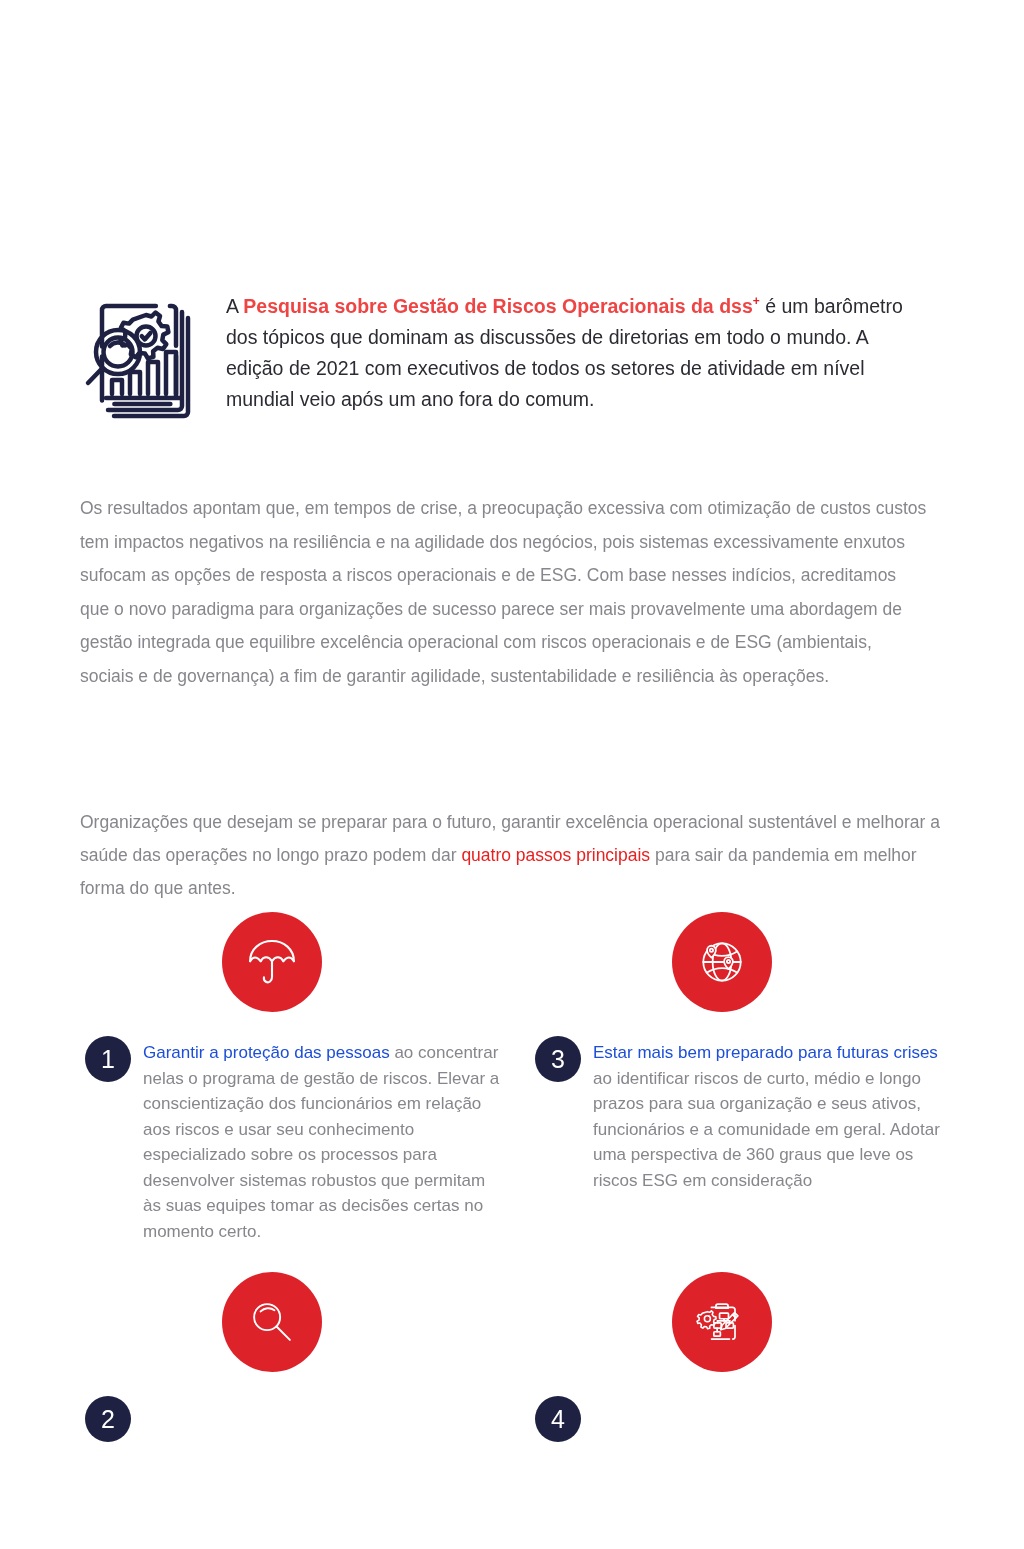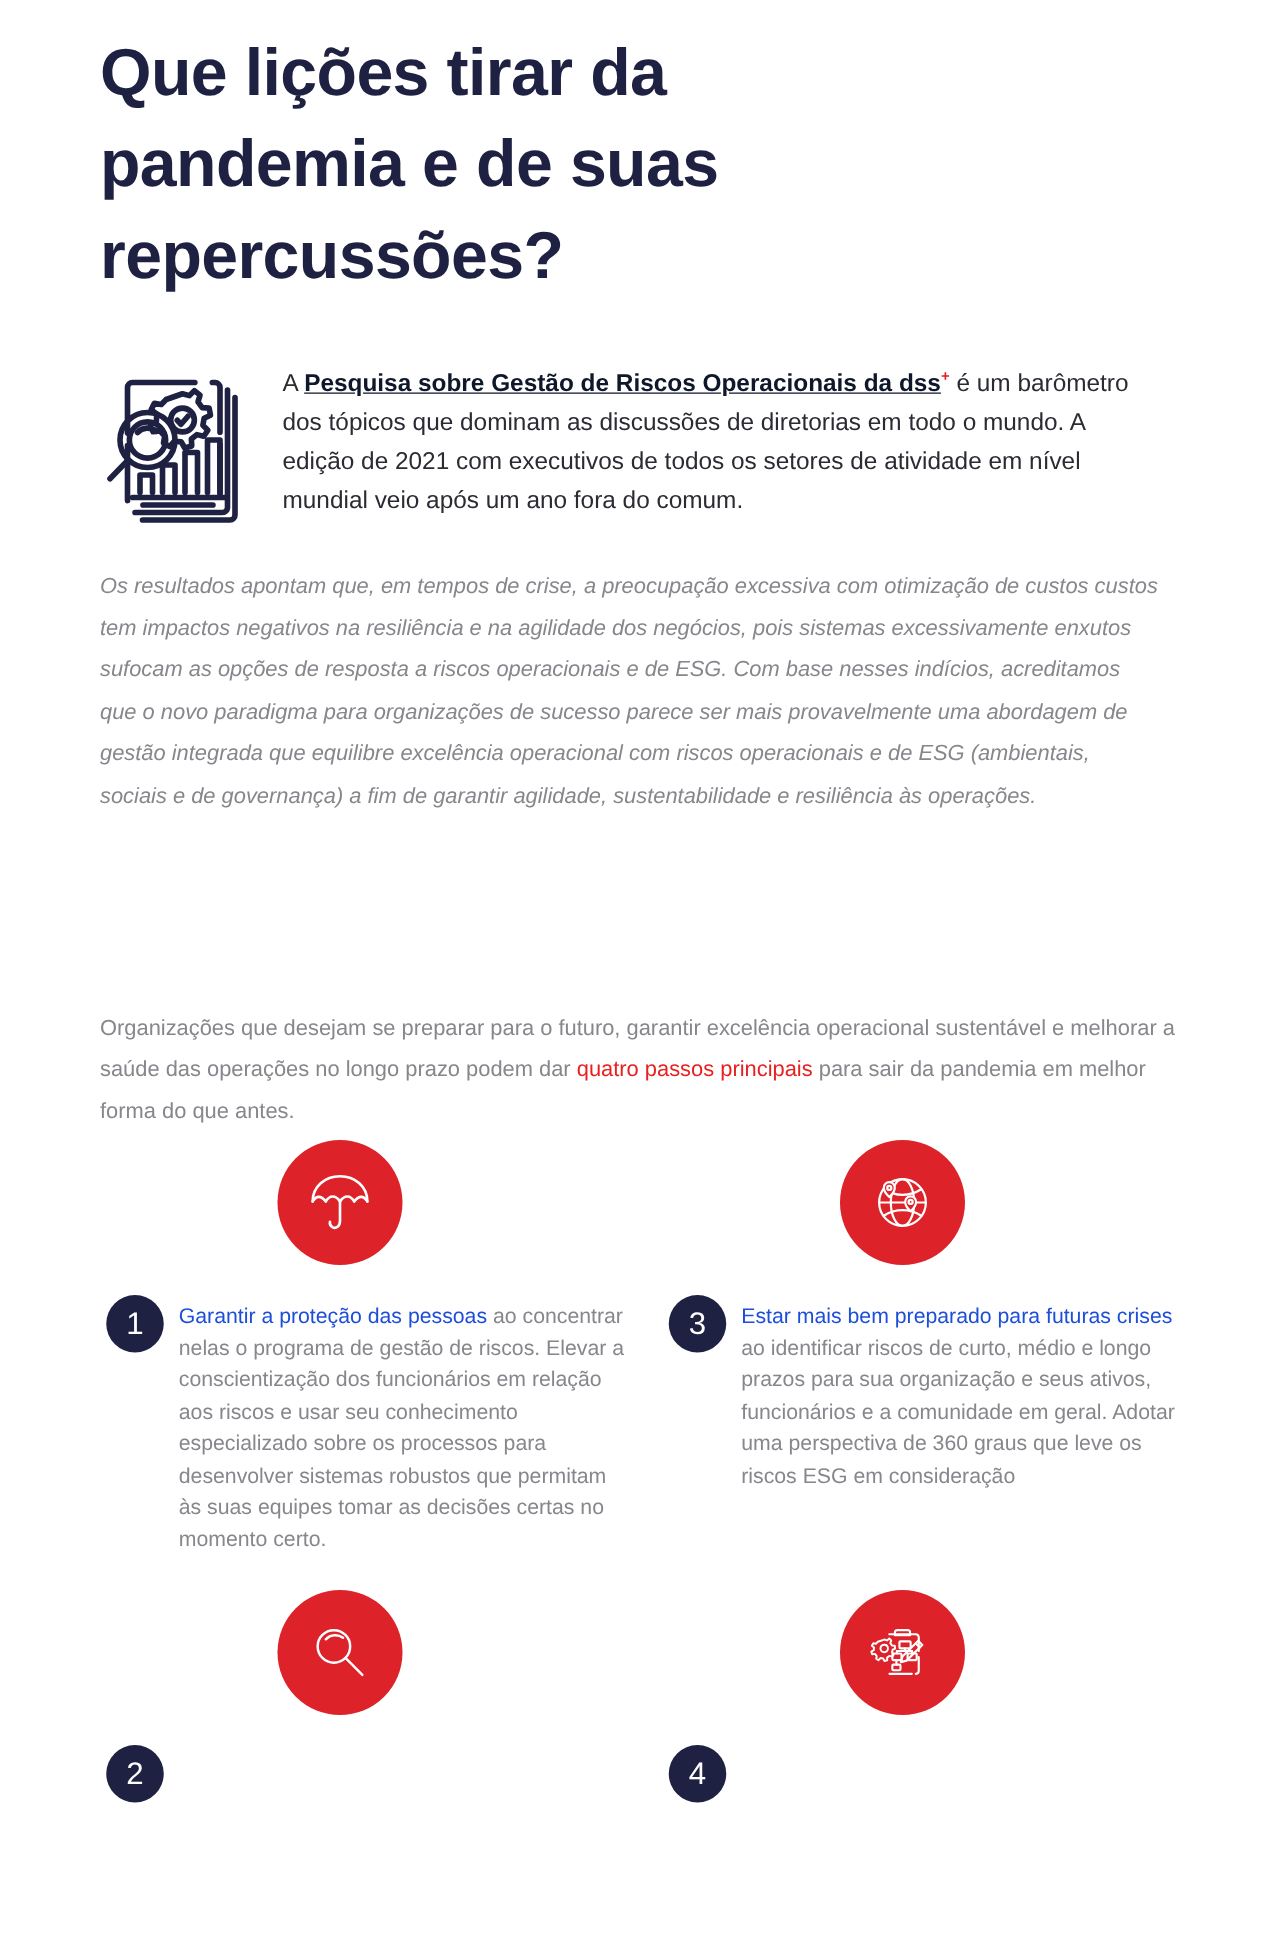--- a/index.html
+++ b/index.html
@@ -57,42 +57,40 @@
   }
 
   .intro-text {
     flex: 1;
     font-size: 19.5px;
     line-height: 31px;
     color: #2b2b33;
   }
 
   .intro-text .hl {
-    color: #0f172a;
+    color: #ef4444;
     font-weight: bold;
-    text-decoration: underline;
   }
 
   .intro-text .sup {
     font-size: 12px;
     vertical-align: super;
     color: #e01f26;
     font-weight: bold;
   }
 
   
   .body-para {
     position: absolute;
     left: 80px;
-    top: 452px;
+    top: 492px;
     width: 850px;
     font-size: 17.5px;
     line-height: 33.5px;
     color: #86868c;
-    font-style: italic;
   }
 
   
   .divider {
     position: absolute;
     left: 78px;
     top: 734px;
     width: 872px;
     display: flex;
     align-items: center;
@@ -209,21 +207,20 @@
 
   .s4 { left: 535px; top: 360px; }
   .s4 .circle { left: 137px; top: 12px; }
   .s4 .detail { left: 0px;  top: 140px; width: 420px; }
 </style>
 </head>
 <body>
 
 <div class="page">
 
-  <h1 class="title">Que lições tirar da pandemia e de suas repercussões?</h1>
 
   <div class="intro-block">
 
     <div class="intro-icon">
       <svg viewBox="0 0 120 140" width="120" height="140" fill="none" stroke="#1e2142" stroke-width="4.5" stroke-linecap="round" stroke-linejoin="round">
 
         <path d="M34 128 H104 a4 4 0 0 0 4-4 V30"></path>
         <path d="M28 122 H98 a4 4 0 0 0 4-4 V24"></path>
 
         <path d="M22 22 a4 4 0 0 1 4-4 H92 a4 4 0 0 1 4 4 V112 a4 4 0 0 1 -4 4 H26 a4 4 0 0 1 -4 -4 Z" stroke-dasharray="56 14 44 10 40 12"></path>

